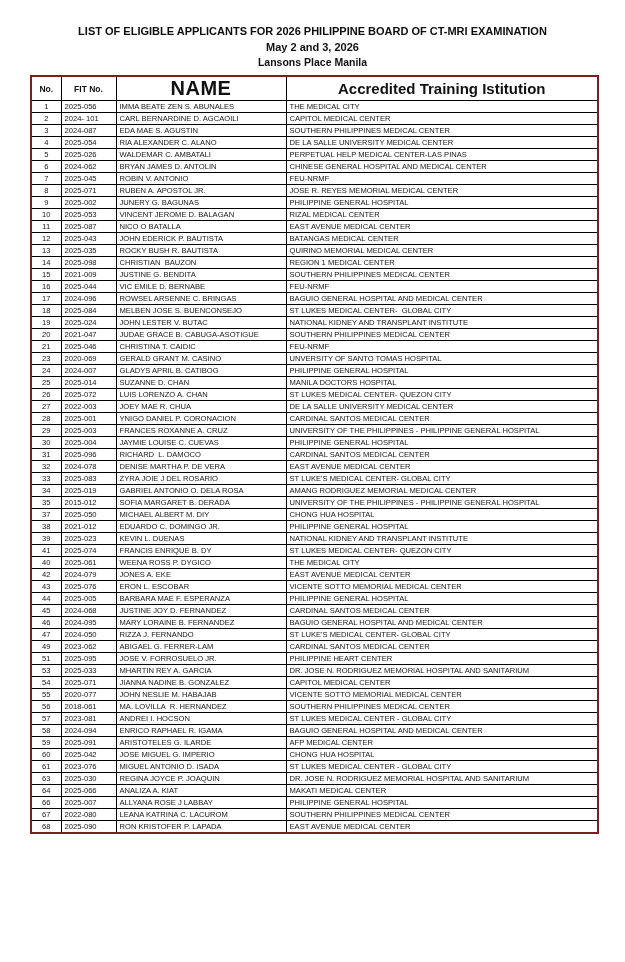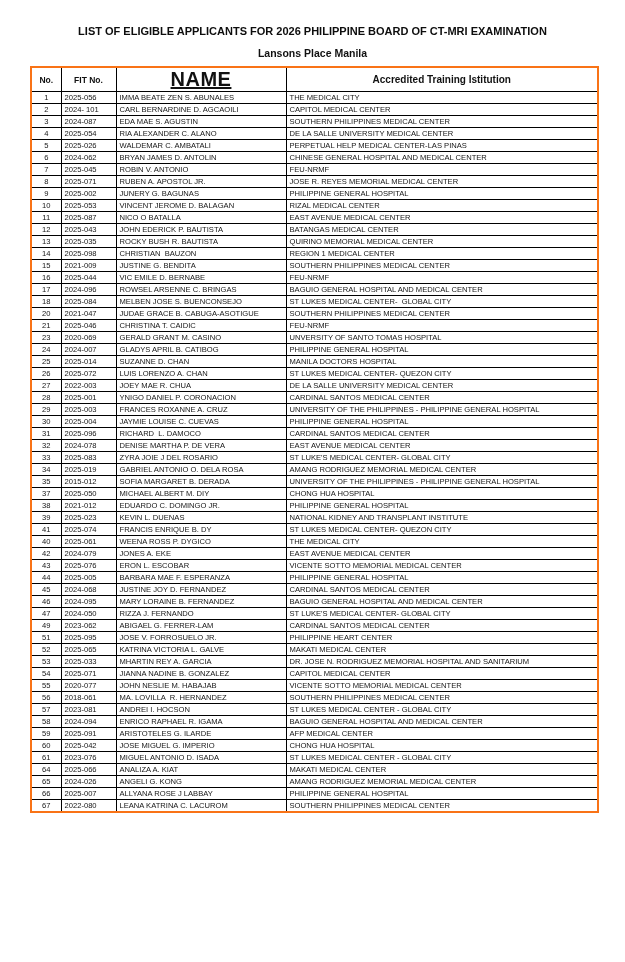--- a/index.html
+++ b/index.html
@@ -1,39 +1,40 @@
 <!DOCTYPE html>
 <html><head>
 <meta charset="utf-8">
 <style>
   * { margin:0; padding:0; box-sizing:border-box; }
   html,body { width:625px; height:962px; background:#ffffff; }
   body { font-family:"Liberation Sans", sans-serif; color:#111; -webkit-font-smoothing:antialiased; }
   .page { width:625px; height:960px; padding-top:25px; background:#fff; }
   .title { text-align:center; font-weight:bold; font-size:11px; color:#0d0d0d; }
   .subtitle { text-align:center; font-weight:bold; font-size:11px; margin-top:4px; }
-  .venue { text-align:center; font-weight:bold; font-size:10.5px; margin-top:10px; }
-  table.tbl { border-collapse:collapse; table-layout:fixed; width:567px; margin:7px 0 0 30px; border:2px solid #f97316; }
+  .venue { text-align:center; font-weight:bold; font-size:10.5px; margin-top:3px; }
+  table.tbl { border-collapse:collapse; table-layout:fixed; width:567px; margin:7px 0 0 30px; border:2px solid #7f1d1d; }
   .tbl th, .tbl td { border:1px solid #000; overflow:hidden; }
   .tbl thead th { height:22px; text-align:center; vertical-align:middle; font-weight:bold; white-space:nowrap; }
   .c-no   { width:30px; }
   .c-fit  { width:55px; }
   .c-name { width:170px; }
   .c-inst { width:312px; }
   th.c-no, th.c-fit { font-size:8.5px; }
-  th.c-name { font-size:20px; letter-spacing:0.5px;text-decoration:underline; }
-  th.c-inst { font-size:10px; }
+  th.c-name { font-size:20px; letter-spacing:0.5px; }
+  th.c-inst { font-size:15px; }
   .tbl td { height:11.3px; font-size:7.6px; line-height:11px; padding:0 3px; white-space:pre; vertical-align:middle; color:#151515; }
   .tbl td.c-no { text-align:center; padding:0 1px; }
 </style>
 </head>
 <body>
 
 <div class="page">
   <div class="title">LIST OF ELIGIBLE APPLICANTS FOR 2026 PHILIPPINE BOARD OF CT-MRI EXAMINATION</div>
+  <div class="subtitle">May 2 and 3, 2026</div>
   <div class="venue">Lansons Place Manila</div>
 
   <table class="tbl">
     <thead>
       <tr>
         <th class="c-no">No.</th>
         <th class="c-fit">FIT No.</th>
         <th class="c-name">NAME</th>
         <th class="c-inst">Accredited Training Istitution</th>
       </tr>
@@ -141,20 +142,26 @@
           <td class="c-name">ROWSEL ARSENNE C. BRINGAS</td>
           <td class="c-inst">BAGUIO GENERAL HOSPITAL AND MEDICAL CENTER</td>
         </tr>
         <tr>
           <td class="c-no">18</td>
           <td class="c-fit">2025-084</td>
           <td class="c-name">MELBEN JOSE S. BUENCONSEJO</td>
           <td class="c-inst">ST LUKES MEDICAL CENTER-  GLOBAL CITY</td>
         </tr>
         <tr>
+          <td class="c-no">19</td>
+          <td class="c-fit">2025-024</td>
+          <td class="c-name">JOHN LESTER V. BUTAC</td>
+          <td class="c-inst">NATIONAL KIDNEY AND TRANSPLANT INSTITUTE</td>
+        </tr>
+        <tr>
           <td class="c-no">20</td>
           <td class="c-fit">2021-047</td>
           <td class="c-name">JUDAE GRACE B. CABUGA-ASOTIGUE</td>
           <td class="c-inst">SOUTHERN PHILIPPINES MEDICAL CENTER</td>
         </tr>
         <tr>
           <td class="c-no">21</td>
           <td class="c-fit">2025-046</td>
           <td class="c-name">CHRISTINA T. CAIDIC</td>
           <td class="c-inst">FEU-NRMF</td>
@@ -309,26 +316,20 @@
           <td class="c-name">ABIGAEL G. FERRER-LAM</td>
           <td class="c-inst">CARDINAL SANTOS MEDICAL CENTER</td>
         </tr>
         <tr>
           <td class="c-no">51</td>
           <td class="c-fit">2025-095</td>
           <td class="c-name">JOSE V. FORROSUELO JR.</td>
           <td class="c-inst">PHILIPPINE HEART CENTER</td>
         </tr>
         <tr>
-          <td class="c-no">52</td>
-          <td class="c-fit">2025-065</td>
-          <td class="c-name">KATRINA VICTORIA L. GALVE</td>
-          <td class="c-inst">MAKATI MEDICAL CENTER</td>
-        </tr>
-        <tr>
           <td class="c-no">53</td>
           <td class="c-fit">2025-033</td>
           <td class="c-name">MHARTIN REY A. GARCIA</td>
           <td class="c-inst">DR. JOSE N. RODRIGUEZ MEMORIAL HOSPITAL AND SANITARIUM</td>
         </tr>
         <tr>
           <td class="c-no">54</td>
           <td class="c-fit">2025-071</td>
           <td class="c-name">JIANNA NADINE B. GONZALEZ</td>
           <td class="c-inst">CAPITOL MEDICAL CENTER</td>
@@ -369,38 +370,44 @@
           <td class="c-name">JOSE MIGUEL G. IMPERIO</td>
           <td class="c-inst">CHONG HUA HOSPITAL</td>
         </tr>
         <tr>
           <td class="c-no">61</td>
           <td class="c-fit">2023-076</td>
           <td class="c-name">MIGUEL ANTONIO D. ISADA</td>
           <td class="c-inst">ST LUKES MEDICAL CENTER - GLOBAL CITY</td>
         </tr>
         <tr>
+          <td class="c-no">63</td>
+          <td class="c-fit">2025-030</td>
+          <td class="c-name">REGINA JOYCE P. JOAQUIN</td>
+          <td class="c-inst">DR. JOSE N. RODRIGUEZ MEMORIAL HOSPITAL AND SANITARIUM</td>
+        </tr>
+        <tr>
           <td class="c-no">64</td>
           <td class="c-fit">2025-066</td>
           <td class="c-name">ANALIZA A. KIAT</td>
           <td class="c-inst">MAKATI MEDICAL CENTER</td>
         </tr>
         <tr>
-          <td class="c-no">65</td>
-          <td class="c-fit">2024-026</td>
-          <td class="c-name">ANGELI G. KONG</td>
-          <td class="c-inst">AMANG RODRIGUEZ MEMORIAL MEDICAL CENTER</td>
-        </tr>
-        <tr>
           <td class="c-no">66</td>
           <td class="c-fit">2025-007</td>
           <td class="c-name">ALLYANA ROSE J LABBAY</td>
           <td class="c-inst">PHILIPPINE GENERAL HOSPITAL</td>
         </tr>
         <tr>
           <td class="c-no">67</td>
           <td class="c-fit">2022-080</td>
           <td class="c-name">LEANA KATRINA C. LACUROM</td>
           <td class="c-inst">SOUTHERN PHILIPPINES MEDICAL CENTER</td>
+        </tr>
+        <tr>
+          <td class="c-no">68</td>
+          <td class="c-fit">2025-090</td>
+          <td class="c-name">RON KRISTOFER P. LAPADA</td>
+          <td class="c-inst">EAST AVENUE MEDICAL CENTER</td>
         </tr>
       </tbody>
   </table>
 </div>
 
 </body></html>

